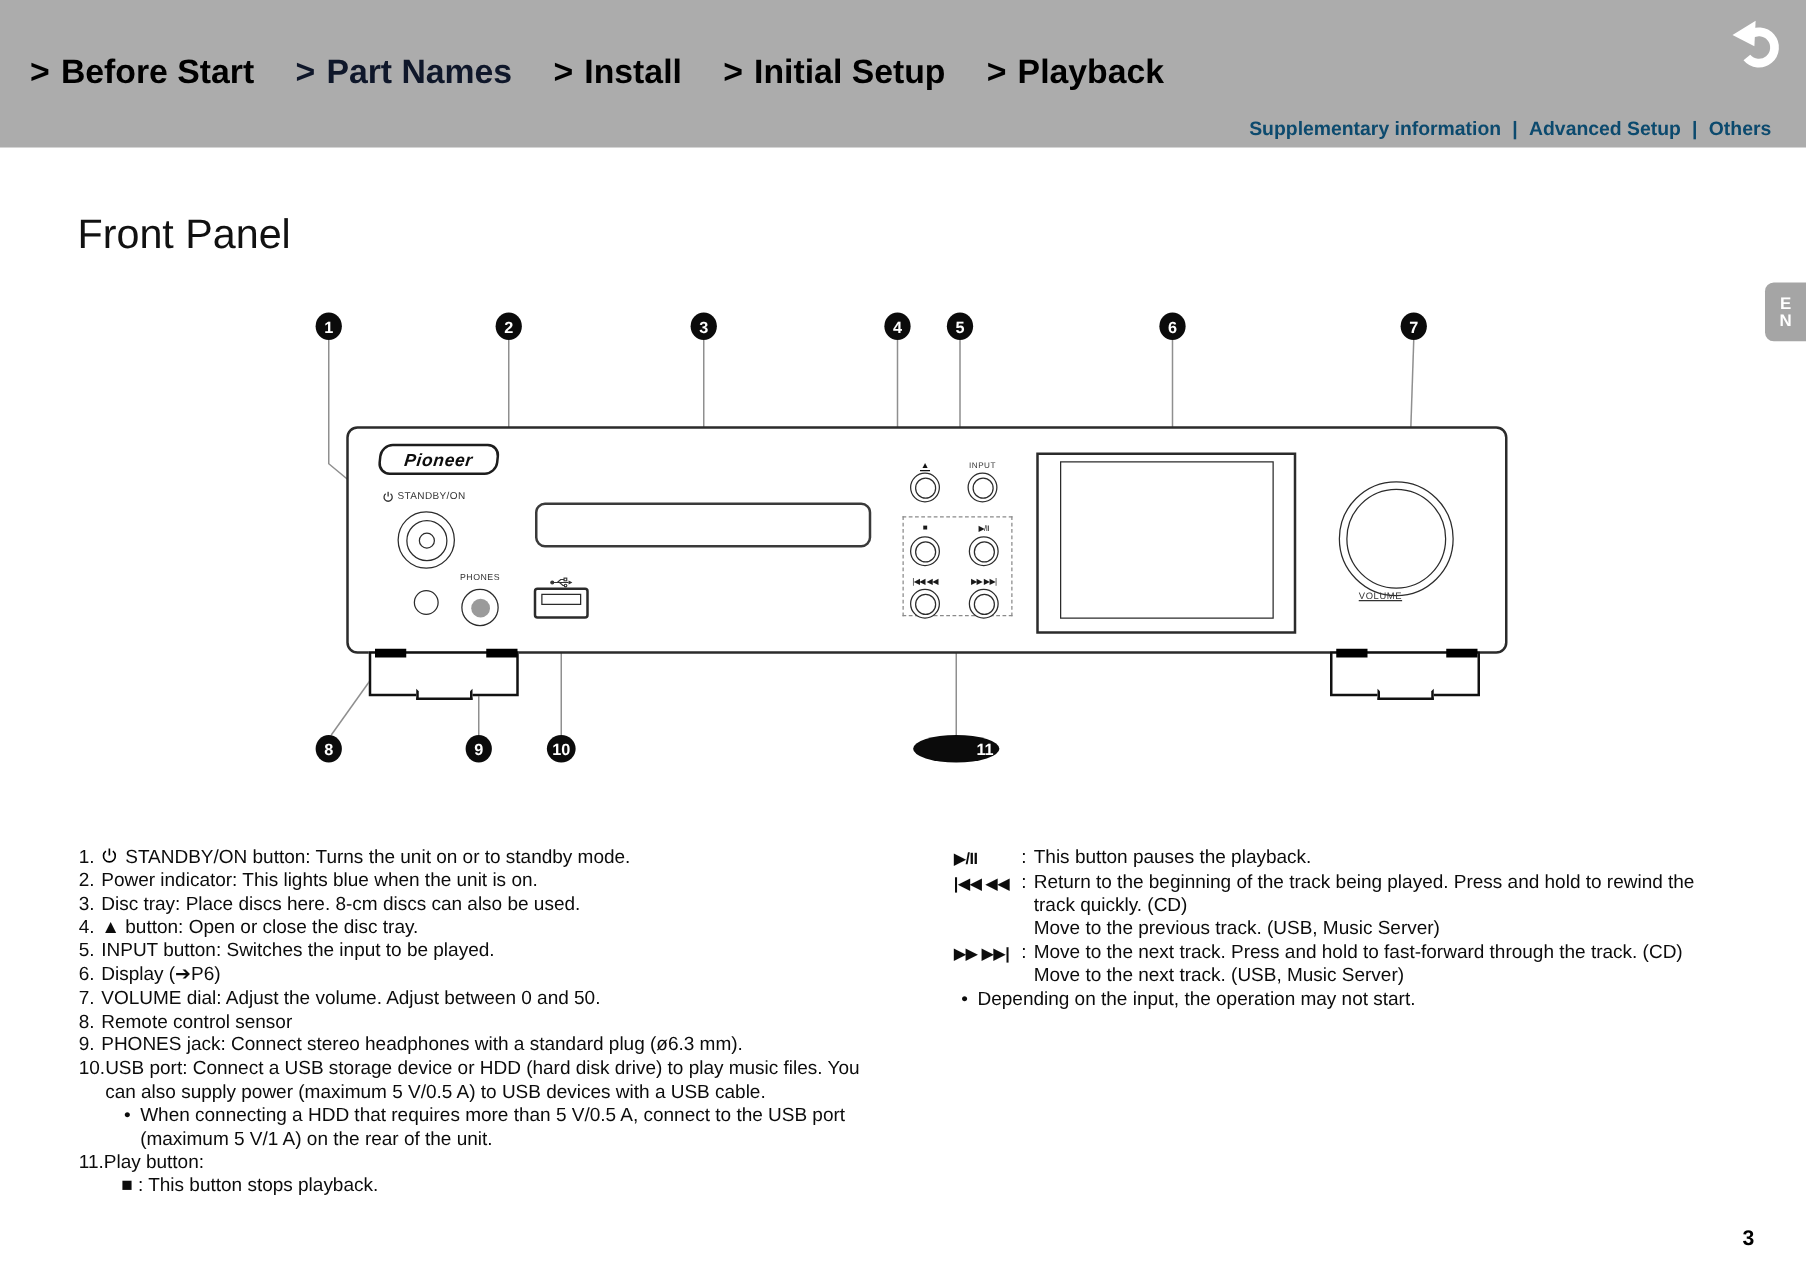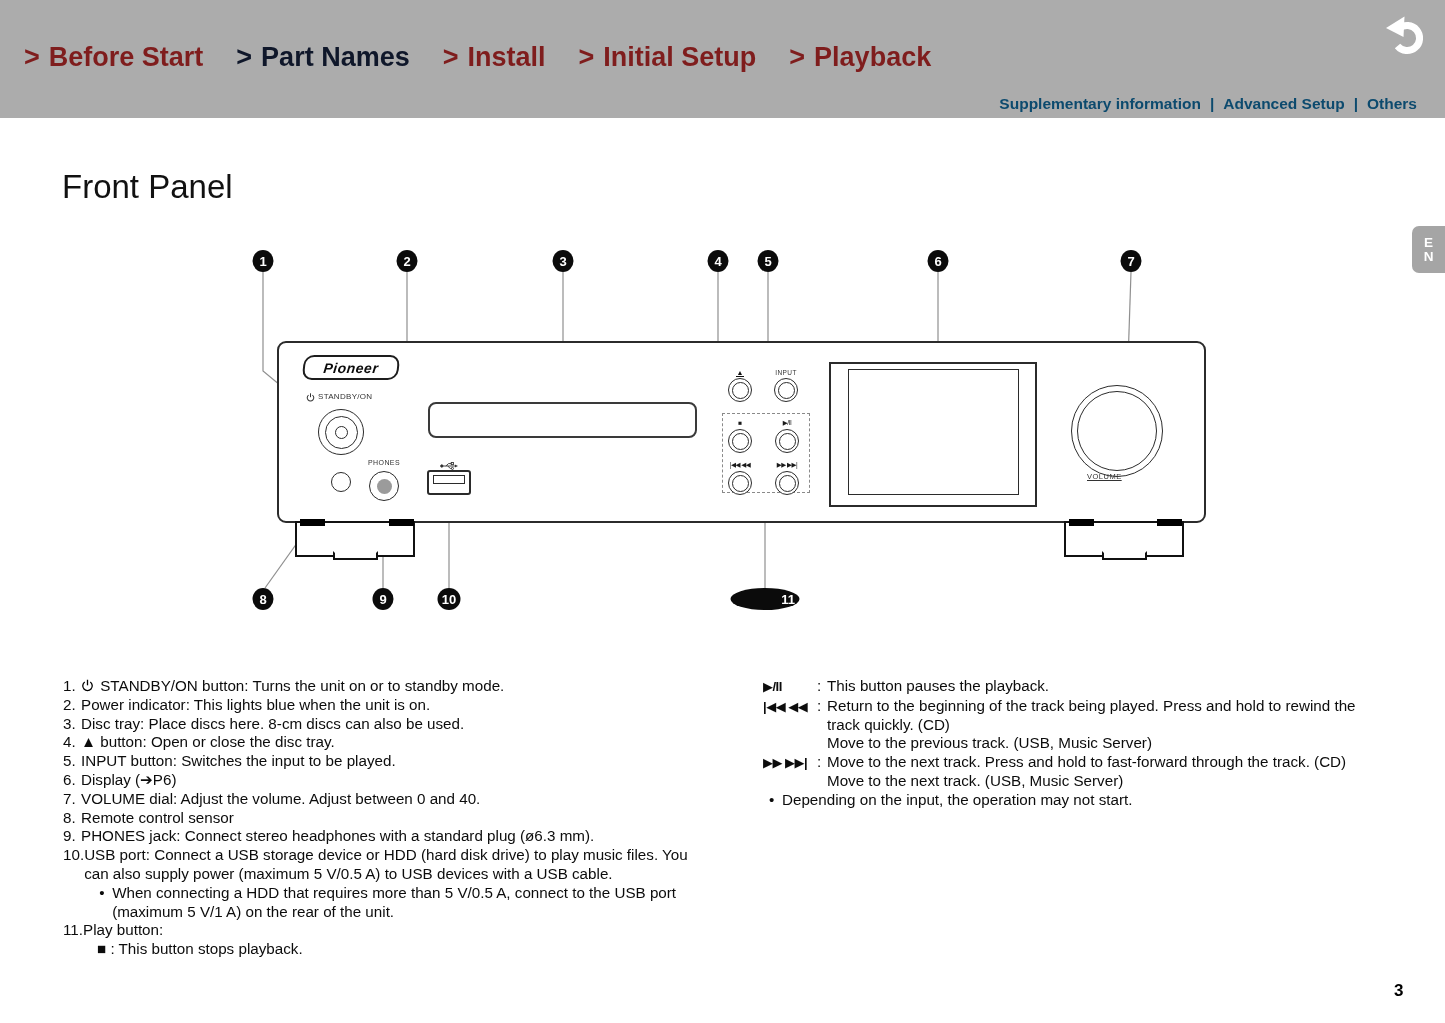--- a/index.html
+++ b/index.html
@@ -2,21 +2,21 @@
 <html><head>
 <meta charset="utf-8">
 <style>
   html,body{margin:0;padding:0;background:#fff;}
   .page{position:relative;width:1445px;height:1023px;background:#ffffff;overflow:hidden;
         font-family:"Liberation Sans","DejaVu Sans",sans-serif;color:#0c0c0c;}
 
   
   .topbar{position:absolute;left:0;top:0;width:1445px;height:118px;background:#acacac;}
   .mainnav{position:absolute;left:24px;top:42px;font-size:27px;font-weight:bold;white-space:nowrap;}
-  .nav-item{margin-right:33px;color:#7f1d1d;cursor:pointer;display:inline-block;}
+  .nav-item{margin-right:33px;color:#000000;cursor:pointer;display:inline-block;}
   .nav-item.active{color:#0f172a;}
   .nav-prefix{margin-right:9px;}
   .subnav{position:absolute;right:28px;top:95px;font-size:15.5px;font-weight:bold;color:#0c4a6e;white-space:nowrap;text-align:center;}
   .subnav .sep{margin:0 9px;}
   .back-arrow{position:absolute;left:1384px;top:11px;width:44px;height:46px;cursor:pointer;}
 
   
   .lang-tab{position:absolute;left:1412px;top:226px;width:33px;height:47px;background:#a5a5a5;
             border-radius:7px 0 0 7px;color:#fff;font-weight:bold;font-size:13.5px;
             display:flex;flex-direction:column;align-items:center;justify-content:center;line-height:14px;}
@@ -246,21 +246,21 @@
       <div class="nl-row">
         <span class="nl-marker">5.</span>
         <span class="nl-text"><span>INPUT button: Switches the input to be played.</span></span>
       </div>
       <div class="nl-row">
         <span class="nl-marker">6.</span>
         <span class="nl-text"><span>Display (➔P6)</span></span>
       </div>
       <div class="nl-row">
         <span class="nl-marker">7.</span>
-        <span class="nl-text"><span>VOLUME dial: Adjust the volume. Adjust between 0 and 40.</span></span>
+        <span class="nl-text"><span>VOLUME dial: Adjust the volume. Adjust between 0 and 50.</span></span>
       </div>
       <div class="nl-row">
         <span class="nl-marker">8.</span>
         <span class="nl-text"><span>Remote control sensor</span></span>
       </div>
       <div class="nl-row">
         <span class="nl-marker">9.</span>
         <span class="nl-text"><span>PHONES jack: Connect stereo headphones with a standard plug (ø6.3 mm).</span></span>
       </div>
       <div class="nl-row">

